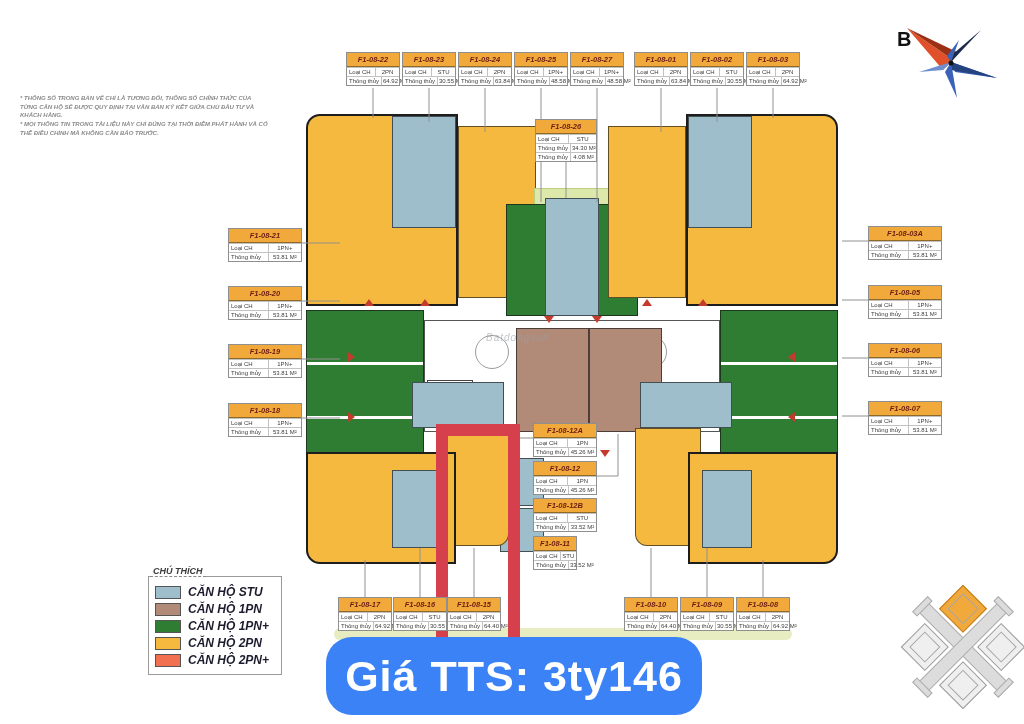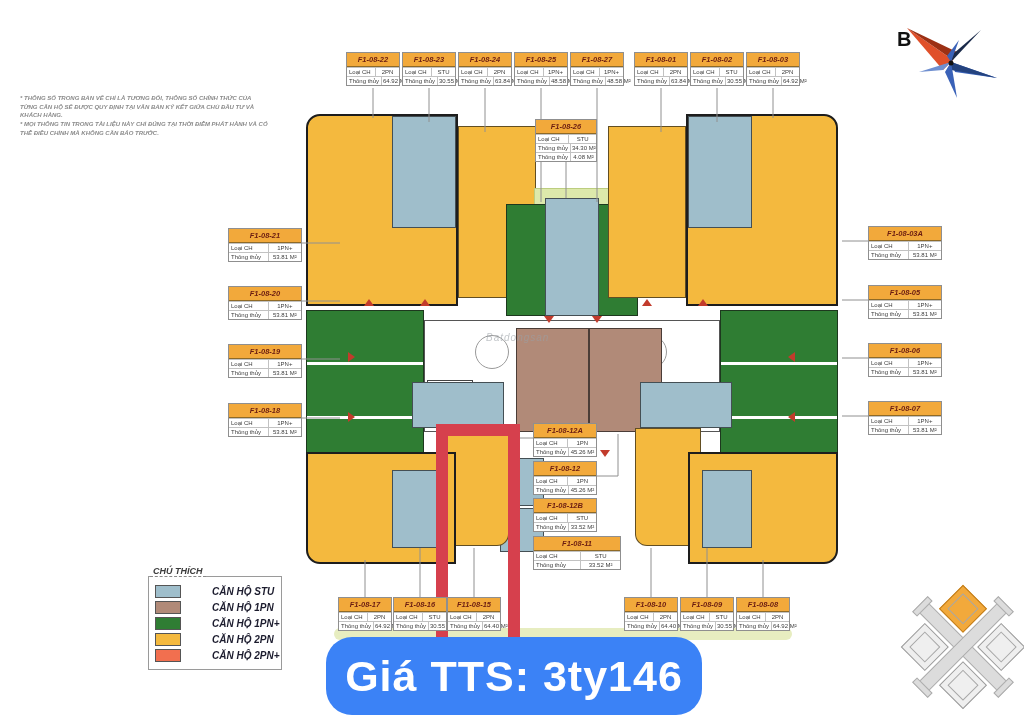--- a/index.html
+++ b/index.html
@@ -55,21 +55,21 @@
   .price-banner{position:absolute;left:326px;top:637px;width:376px;height:78px;background:#3b82f6;
     border-radius:26px;display:flex;align-items:center;justify-content:center;z-index:6;
     color:#fff;font-size:43px;font-weight:800;letter-spacing:1px;}
   
   .legend{position:absolute;left:148px;top:576px;width:134px;background:#fff;border:1px solid #9a9a9a;
     padding:5px 6px 4px 6px;box-sizing:border-box;z-index:5;}
   .legend-title{position:absolute;left:150px;top:566px;background:#fff;padding:0 3px;
     font-size:9px;font-weight:800;font-style:italic;color:#3c3c3c;border-bottom:1px dashed #888;z-index:6;}
   .lg-row{display:flex;align-items:center;margin:3px 0;}
   .lg-sw{width:26px;height:13px;border:1px solid #555;margin-right:7px;box-sizing:border-box;flex:none;}
-  .lg-lb{font-size:10px;font-weight:800;font-style:italic;color:#1c1c2e;white-space:nowrap;margin-left:24px;}
+  .lg-lb{font-size:12px;font-weight:800;font-style:italic;color:#1c1c2e;white-space:nowrap;}
   
   .siteplan{position:absolute;left:903px;top:584px;width:120px;height:132px;}
   .sp-rot{position:absolute;left:15px;top:18px;width:90px;height:90px;transform:rotate(45deg);}
   .sp-bar{position:absolute;background:#dcdcdc;border:1px solid #ababab;box-sizing:border-box;}
   .sp-sq{position:absolute;width:34px;height:34px;border:1.5px solid #9a9a9a;background:#efefef;box-sizing:border-box;}
   .sp-sq .inner{position:absolute;left:5px;top:5px;right:5px;bottom:5px;border:1px solid #a7a7a7;}
   .sp-sq.active{background:#f2a93b;border-color:#c07c1a;}
   .sp-cap{position:absolute;background:#dcdcdc;border:1px solid #ababab;box-sizing:border-box;}
 </style>
 </head>
@@ -417,21 +417,21 @@
       <div class="urow">
         <span class="k">Loại CH</span>
         <span class="v">STU</span>
       </div>
       <div class="urow">
         <span class="k">Thông thủy</span>
         <span class="v">33.52 M²</span>
       </div>
 
     </div>
-    <div class="ulabel" style="left: 533px; top: 536px; width: 88px;">
+    <div class="ulabel" style="left: 533px; top: 536px; width: 44px;">
       <div class="uhead">F1-08-11</div>
       <div class="urow">
         <span class="k">Loại CH</span>
         <span class="v">STU</span>
       </div>
       <div class="urow">
         <span class="k">Thông thủy</span>
         <span class="v">33.52 M²</span>
       </div>
 

